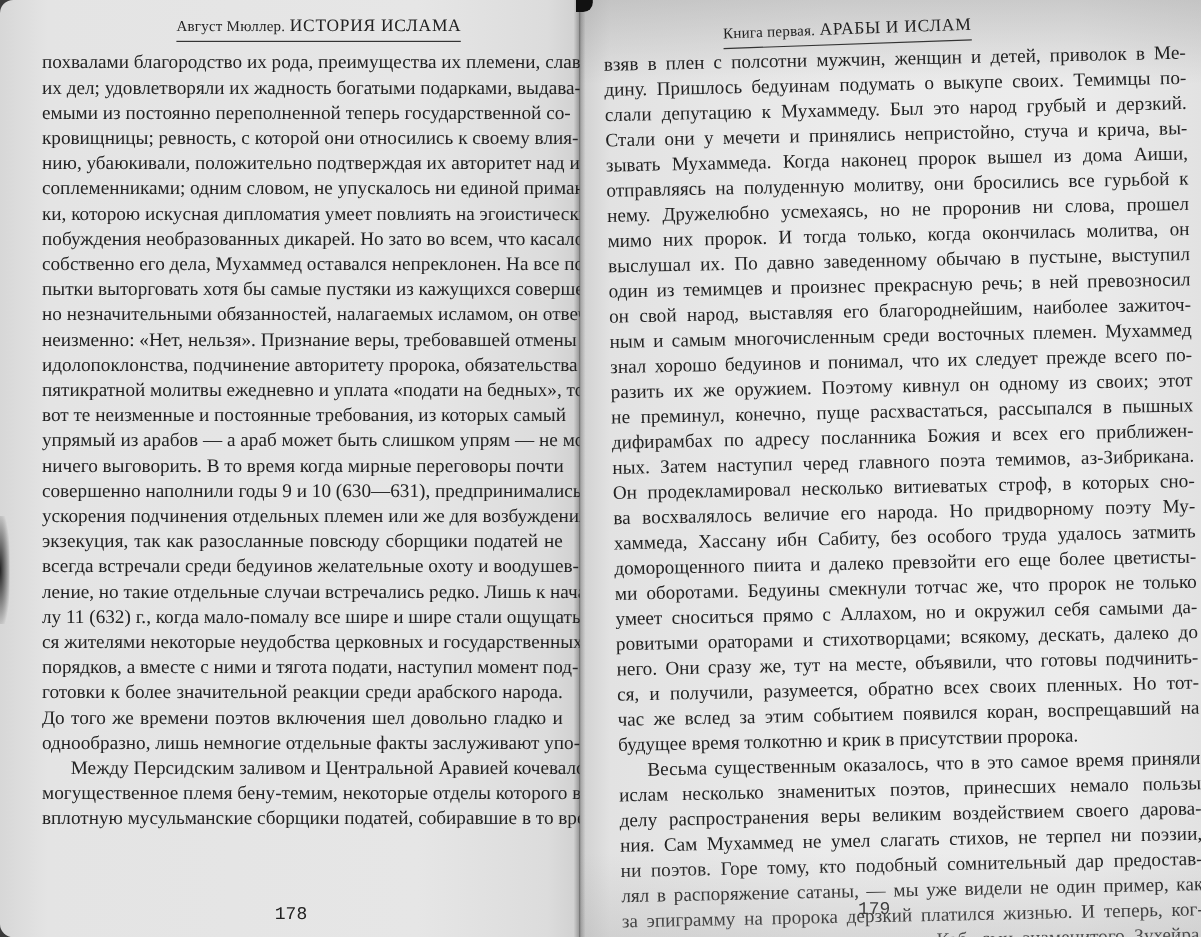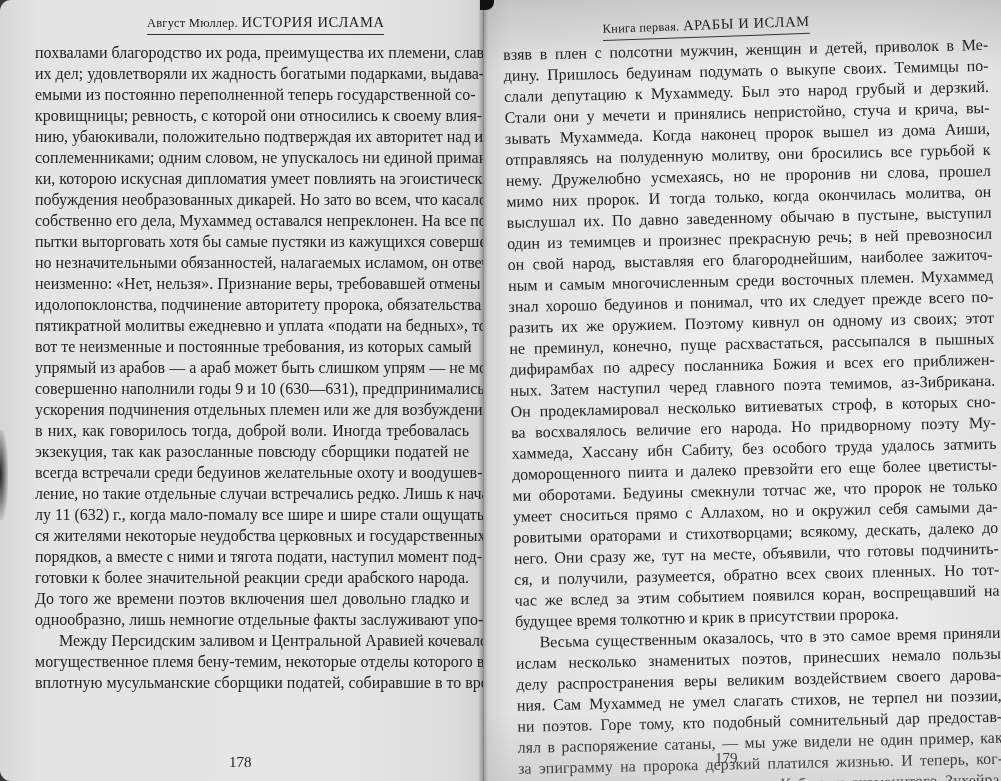--- a/index.html
+++ b/index.html
@@ -56,21 +56,21 @@
     position:absolute; font-size:16px; line-height:21px;
   }
   .page.left .body-text { left:35px; width:434px; top:42px; }
   .page.right .body-text { left:20px; width:485px; top:44px; transform:rotate(-1.2deg); transform-origin:left top; }
   .line {
     display:block; white-space:nowrap; text-align:justify; text-align-last:justify;
   }
   .line.last { text-align-last:left; }
   .line.indent { padding-left:24px; }
   .folio {
-    position:absolute; bottom:10px; font-size:15px;
+    position:absolute; bottom:10px; font-size:15px;font-family:Liberation Mono, monospace;
   }
   .page.left .folio { left:229px; }
   .page.right .folio { left:232px; bottom:14px; }
 </style>
 </head>
 <body>
 
 <div class="spread">
 
   <div class="page left">
@@ -88,23 +88,23 @@
         <span class="line">ки, которою искусная дипломатия умеет повлиять на эгоистические</span>
         <span class="line">побуждения необразованных дикарей. Но зато во всем, что касалось</span>
         <span class="line">собственно его дела, Мухаммед оставался непреклонен. На все по-</span>
         <span class="line">пытки выторговать хотя бы самые пустяки из кажущихся совершен-</span>
         <span class="line">но незначительными обязанностей, налагаемых исламом, он отвечал</span>
         <span class="line">неизменно: «Нет, нельзя». Признание веры, требовавшей отмены</span>
         <span class="line">идолопоклонства, подчинение авторитету пророка, обязательства</span>
         <span class="line">пятикратной молитвы ежедневно и уплата «подати на бедных», то</span>
         <span class="line">вот те неизменные и постоянные требования, из которых самый</span>
         <span class="line">упрямый из арабов — а араб может быть слишком упрям — не мог</span>
+        <span class="line">ничего выговорить. В то время когда мирные переговоры почти</span>
         <span class="line">совершенно наполнили годы 9 и 10 (630—631), предпринимались</span>
         <span class="line">ускорения подчинения отдельных племен или же для возбуждения</span>
-        <span class="line">в них, как говорилось тогда, доброй воли. Иногда требовалась</span>
         <span class="line">экзекуция, так как разосланные повсюду сборщики податей не</span>
         <span class="line">всегда встречали среди бедуинов желательные охоту и воодушев-</span>
         <span class="line">ление, но такие отдельные случаи встречались редко. Лишь к нача-</span>
         <span class="line">лу 11 (632) г., когда мало-помалу все шире и шире стали ощущать-</span>
         <span class="line">ся жителями некоторые неудобства церковных и государственных</span>
         <span class="line">порядков, а вместе с ними и тягота подати, наступил момент под-</span>
         <span class="line">готовки к более значительной реакции среди арабского народа.</span>
         <span class="line">До того же времени поэтов включения шел довольно гладко и</span>
         <span class="line">однообразно, лишь немногие отдельные факты заслуживают упо-</span>
         <span class="line indent">Между Персидским заливом и Центральной Аравией кочевало</span>

